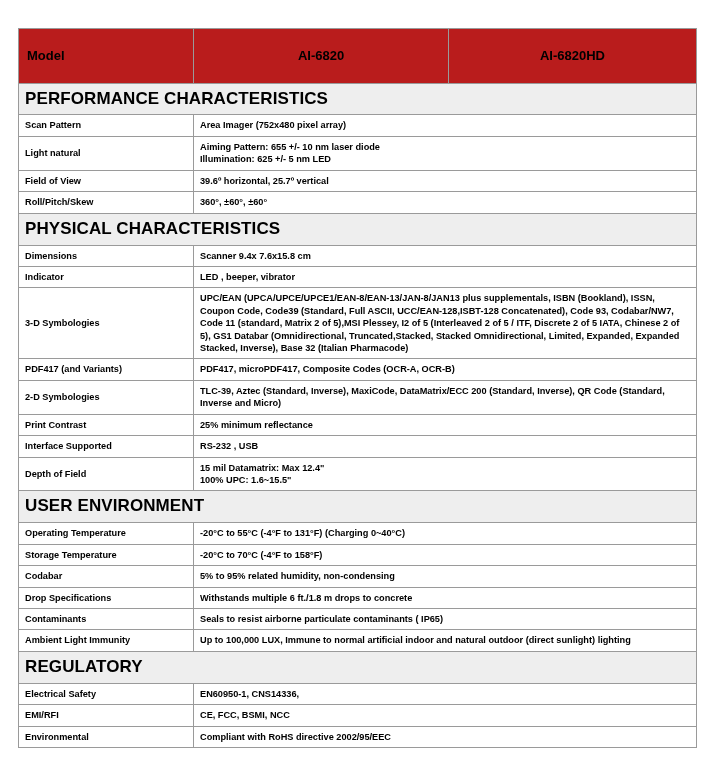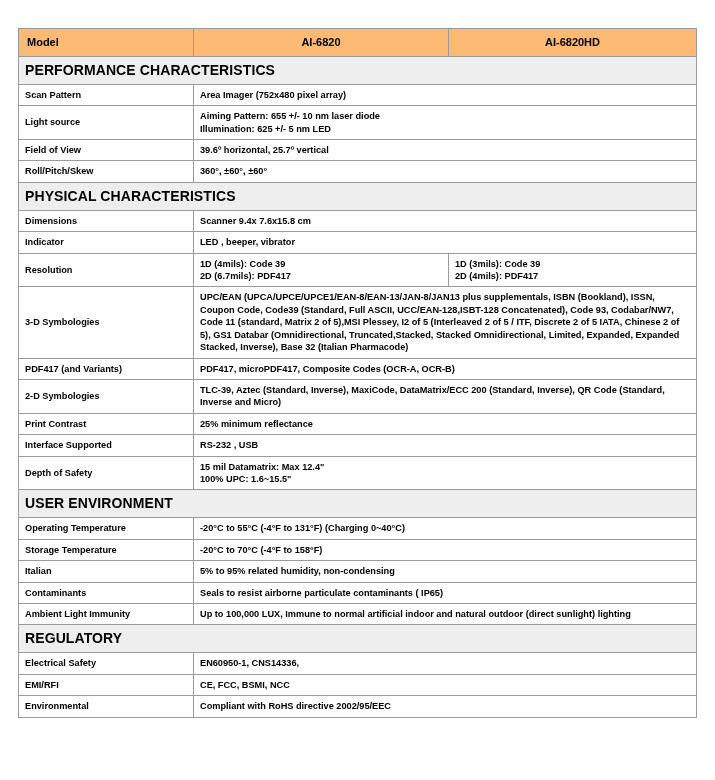--- a/index.html
+++ b/index.html
@@ -29,36 +29,36 @@
     border: 1px solid #9a9a9a;
     vertical-align: middle;
     padding: 4px 6px;
     font-size: 9.2px;
     line-height: 1.35;
     font-weight: bold;
     text-align: left;
   }
   
   tr.header-row td {
-    background: #fdba74;
+    background: #b91c1c;
     font-weight: bold;
-    font-size: 11px;
-    padding: 6px 8px;
+    font-size: 13px;
+    padding: 18px 8px;
   }
   tr.header-row td.model-label {
     text-align: left;
   }
   tr.header-row td.model-col {
     text-align: center;
   }
   
   tr.section-row td {
     background: #eeeeee;
     font-weight: bold;
-    font-size: 14px;
+    font-size: 17px;
     padding: 4px 6px;
     letter-spacing: 0.1px;
   }
   td.label-cell {
     width: 158px;
   }
   td.split-cell {
     width: 238px;
   }
   .nowrap-lines { white-space: pre-line; }
@@ -76,21 +76,21 @@
       </tr>
 
       <tr class="section-row">
         <td colspan="3">PERFORMANCE CHARACTERISTICS</td>
       </tr>
       <tr>
         <td class="label-cell">Scan Pattern</td>
         <td colspan="2" class="nowrap-lines">Area Imager (752x480 pixel array)</td>
       </tr>
       <tr>
-        <td class="label-cell">Light source</td>
+        <td class="label-cell">Light natural</td>
         <td colspan="2" class="nowrap-lines">Aiming Pattern: 655 +/- 10 nm laser diode
 Illumination: 625 +/- 5 nm LED</td>
       </tr>
       <tr>
         <td class="label-cell">Field of View</td>
         <td colspan="2" class="nowrap-lines">39.6º horizontal, 25.7º vertical</td>
       </tr>
       <tr>
         <td class="label-cell">Roll/Pitch/Skew</td>
         <td colspan="2" class="nowrap-lines">360°, ±60°, ±60°</td>
@@ -100,27 +100,20 @@
         <td colspan="3">PHYSICAL CHARACTERISTICS</td>
       </tr>
       <tr>
         <td class="label-cell">Dimensions</td>
         <td colspan="2" class="nowrap-lines">Scanner 9.4x 7.6x15.8 cm</td>
       </tr>
       <tr>
         <td class="label-cell">Indicator</td>
         <td colspan="2" class="nowrap-lines">LED , beeper, vibrator</td>
       </tr>
-      <tr>
-        <td class="label-cell">Resolution</td>
-        <td class="split-cell nowrap-lines">1D (4mils): Code 39
-2D (6.7mils): PDF417</td>
-        <td class="nowrap-lines">1D (3mils): Code 39
-2D (4mils): PDF417</td>
-      </tr>
 
       <tr>
         <td class="label-cell">3-D Symbologies</td>
         <td colspan="2" class="nowrap-lines">UPC/EAN (UPCA/UPCE/UPCE1/EAN-8/EAN-13/JAN-8/JAN13 plus supplementals, ISBN (Bookland), ISSN, Coupon Code, Code39 (Standard, Full ASCII, UCC/EAN-128,ISBT-128 Concatenated), Code 93, Codabar/NW7, Code 11 (standard, Matrix 2 of 5),MSI Plessey, I2 of 5 (Interleaved 2 of 5 / ITF, Discrete 2 of 5 IATA, Chinese 2 of 5), GS1 Databar (Omnidirectional, Truncated,Stacked, Stacked Omnidirectional, Limited, Expanded, Expanded Stacked, Inverse), Base 32 (Italian Pharmacode)</td>
       </tr>
       <tr>
         <td class="label-cell">PDF417 (and Variants)</td>
         <td colspan="2" class="nowrap-lines">PDF417, microPDF417, Composite Codes (OCR-A, OCR-B)</td>
       </tr>
       <tr>
@@ -129,39 +122,43 @@
       </tr>
       <tr>
         <td class="label-cell">Print Contrast</td>
         <td colspan="2" class="nowrap-lines">25% minimum reflectance</td>
       </tr>
       <tr>
         <td class="label-cell">Interface Supported</td>
         <td colspan="2" class="nowrap-lines">RS-232 , USB</td>
       </tr>
       <tr>
-        <td class="label-cell">Depth of Safety</td>
+        <td class="label-cell">Depth of Field</td>
         <td colspan="2" class="nowrap-lines">15 mil Datamatrix: Max 12.4"
 100% UPC: 1.6~15.5"</td>
       </tr>
 
       <tr class="section-row">
         <td colspan="3">USER ENVIRONMENT</td>
       </tr>
       <tr>
         <td class="label-cell">Operating Temperature</td>
         <td colspan="2" class="nowrap-lines">-20°C to 55°C (-4°F to 131°F) (Charging 0~40°C)</td>
       </tr>
       <tr>
         <td class="label-cell">Storage Temperature</td>
         <td colspan="2" class="nowrap-lines">-20°C to 70°C (-4°F to 158°F)</td>
       </tr>
       <tr>
-        <td class="label-cell">Italian</td>
+        <td class="label-cell">Codabar</td>
         <td colspan="2" class="nowrap-lines">5% to 95% related humidity, non-condensing</td>
+      </tr>
+      <tr>
+        <td class="label-cell">Drop Specifications</td>
+        <td colspan="2" class="nowrap-lines">Withstands multiple 6 ft./1.8 m drops to concrete</td>
       </tr>
       <tr>
         <td class="label-cell">Contaminants</td>
         <td colspan="2" class="nowrap-lines">Seals to resist airborne particulate contaminants ( IP65)</td>
       </tr>
       <tr>
         <td class="label-cell">Ambient Light Immunity</td>
         <td colspan="2" class="nowrap-lines">Up to 100,000 LUX, Immune to normal artificial indoor and natural outdoor (direct sunlight) lighting</td>
       </tr>
 

